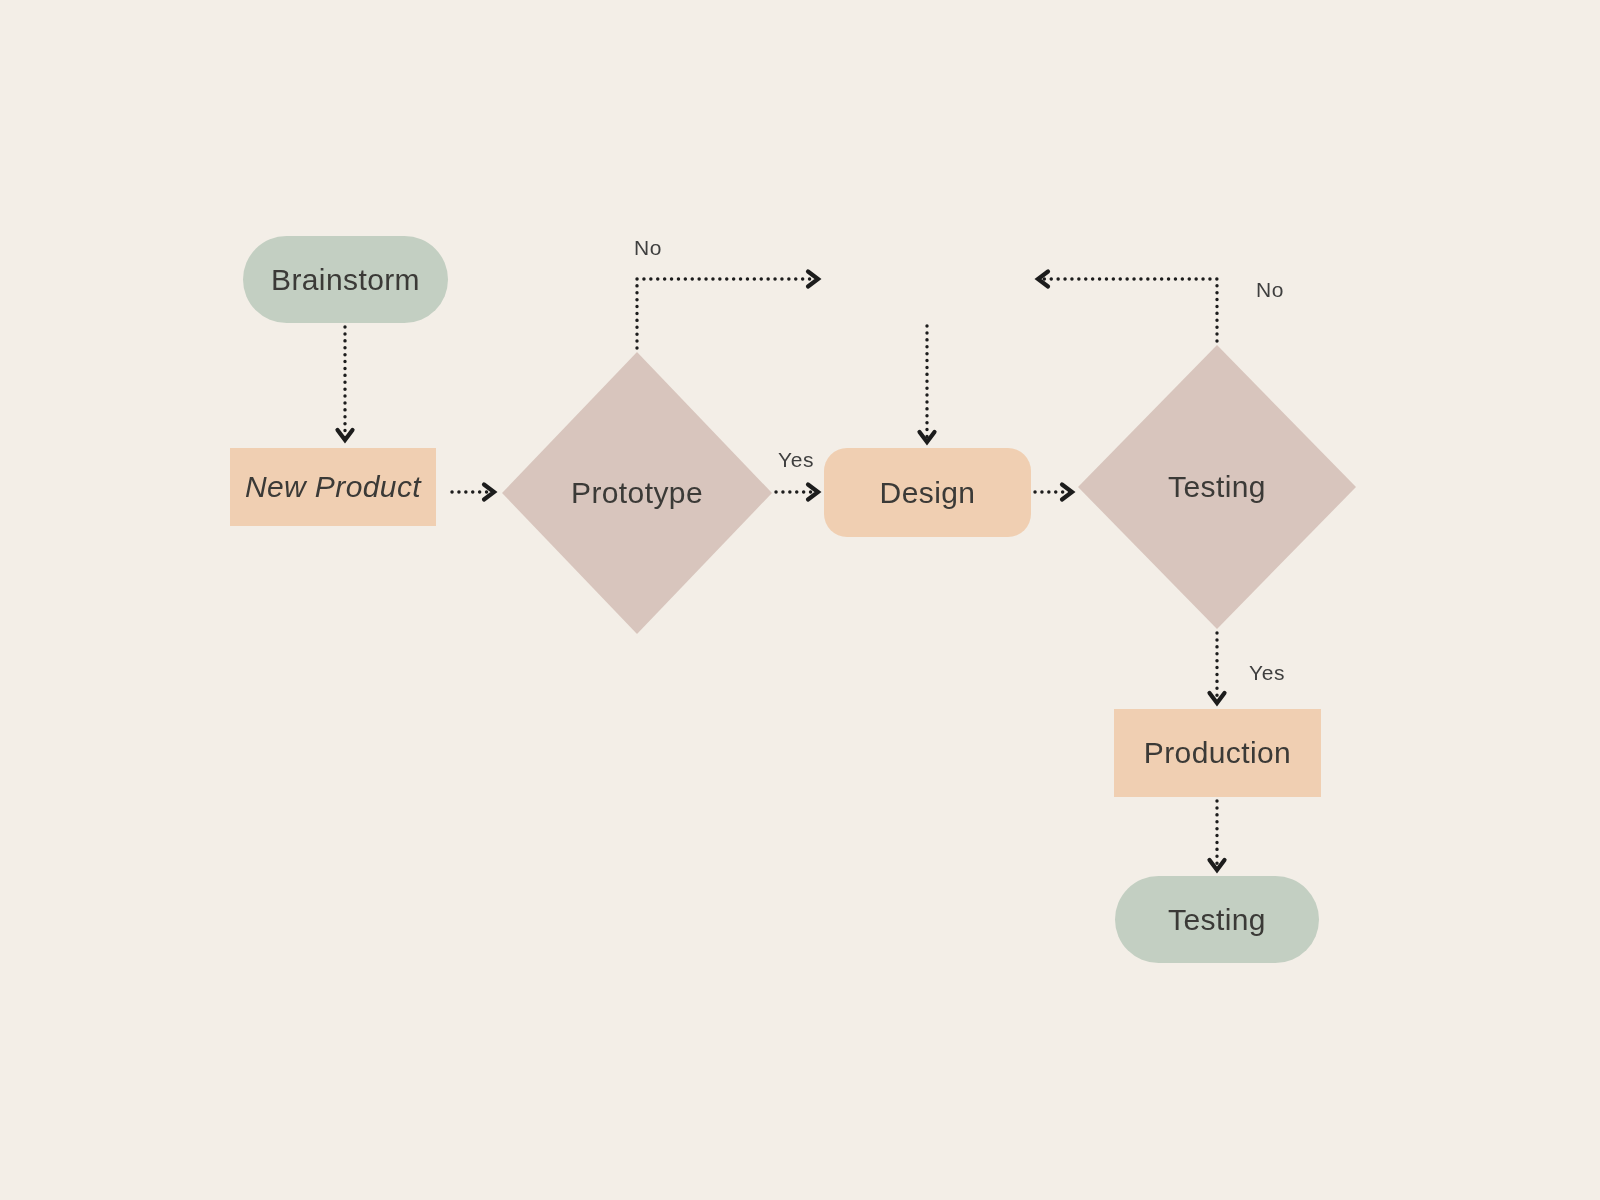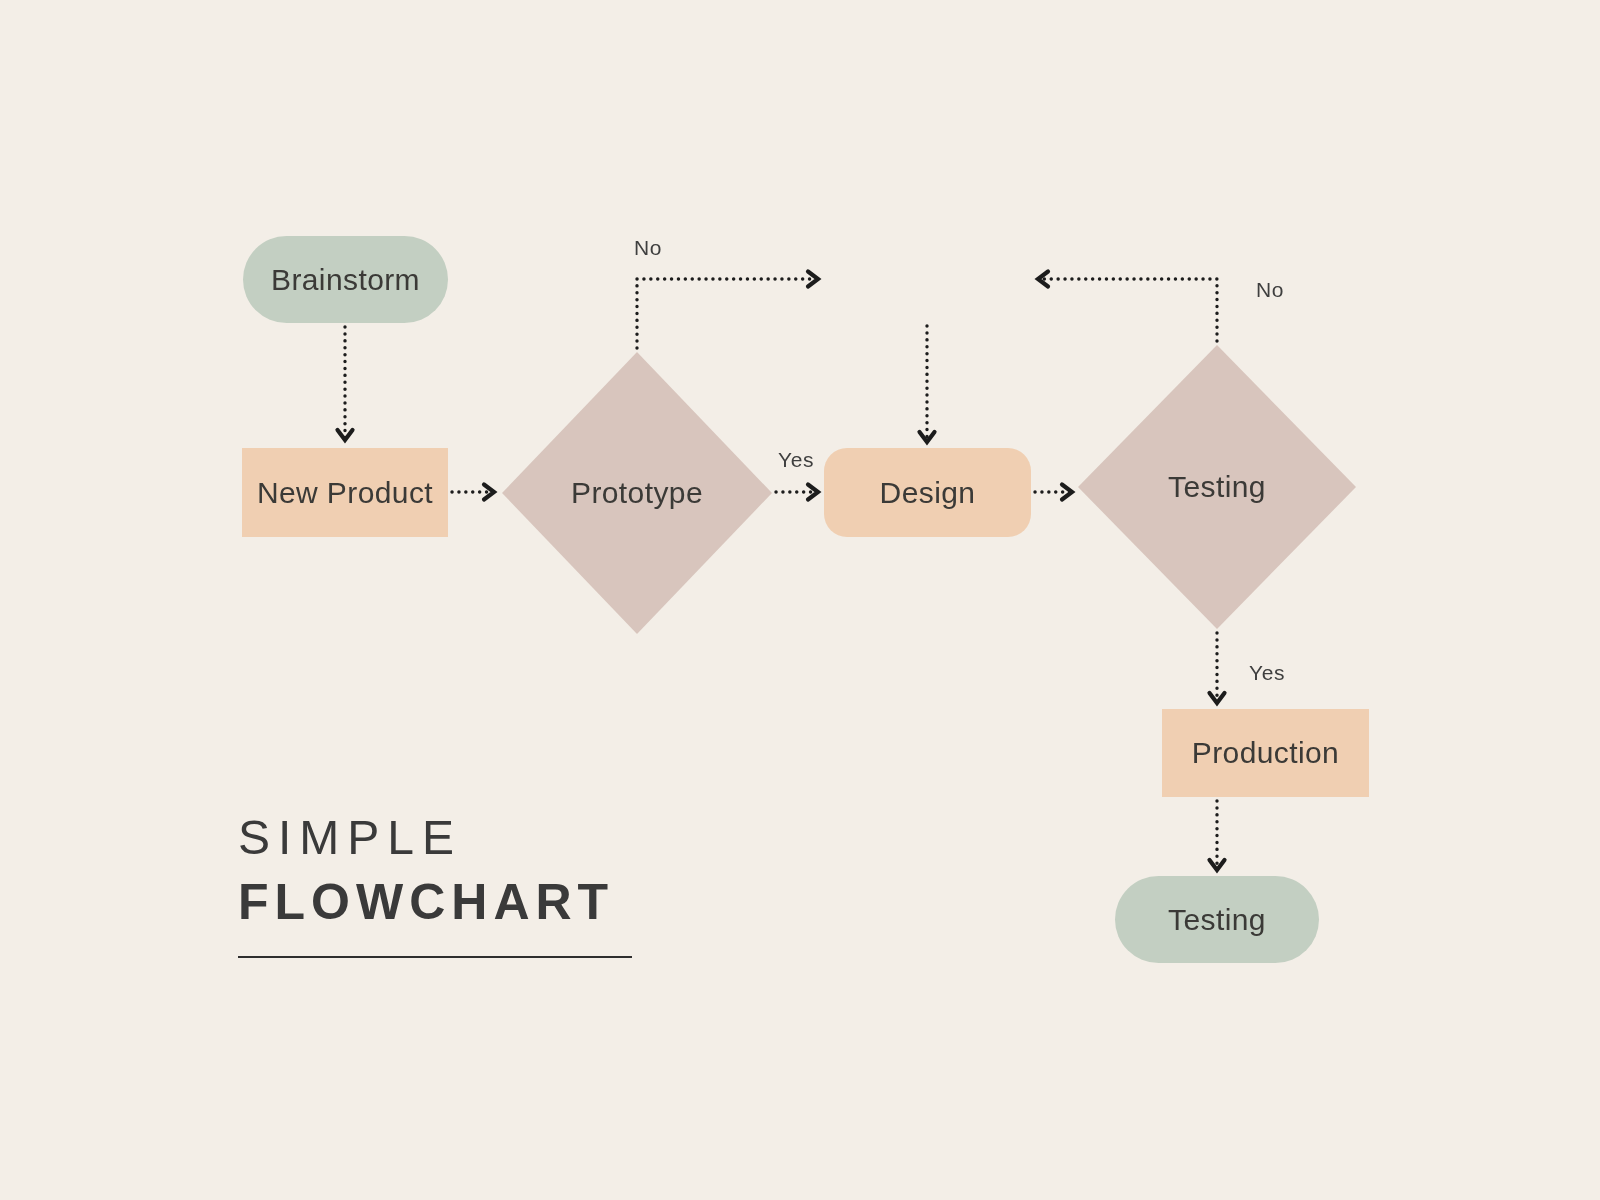--- a/index.html
+++ b/index.html
@@ -58,49 +58,44 @@
     <path class="edge" d="M1035 492 H1072" marker-end="url(#arrowhead)"></path>
     <path class="edge" d="M1217 341 V279 H1038" marker-end="url(#arrowhead)"></path>
     <path class="edge" d="M1217 633 V703" marker-end="url(#arrowhead)"></path>
     <path class="edge" d="M1217 801 V870" marker-end="url(#arrowhead)"></path>
   </svg>
 
   <div class="node terminator" style="left:243px;top:236px;width:205px;height:87px;">
     <span>Brainstorm</span>
   </div>
 
-  <div class="node process" style="left:242px;top:448px;width:206px;height:89px;">
+  <div class="node process" style="left:230px;top:448px;width:206px;height:78px;font-style:italic;">
     <span>New Product</span>
   </div>
 
   <div class="node decision" style="left:502px;top:352px;width:270px;height:282px;">
     <span>Prototype</span>
   </div>
 
 
   <div class="node process" style="left:824px;top:448px;width:207px;height:89px;border-radius:23px;">
     <span>Design</span>
   </div>
 
   <div class="node decision" style="left:1078px;top:345px;width:278px;height:284px;">
     <span>Testing</span>
   </div>
 
-  <div class="node process" style="left:1162px;top:709px;width:207px;height:88px;">
+  <div class="node process" style="left:1114px;top:709px;width:207px;height:88px;">
     <span>Production</span>
   </div>
 
   <div class="node terminator" style="left:1115px;top:876px;width:204px;height:87px;">
     <span>Testing</span>
   </div>
 
   <span class="edge-label" style="left:648px;top:248px;">No</span>
   <span class="edge-label" style="left:796px;top:460px;">Yes</span>
   <span class="edge-label" style="left:1270px;top:290px;">No</span>
   <span class="edge-label" style="left:1267px;top:673px;">Yes</span>
 
-  <div class="title">
-    <div class="title-line1">SIMPLE</div>
-    <div class="title-line2">FLOWCHART</div>
-    <div class="title-rule"></div>
-  </div>
 
 </div>
 
 </body></html>

